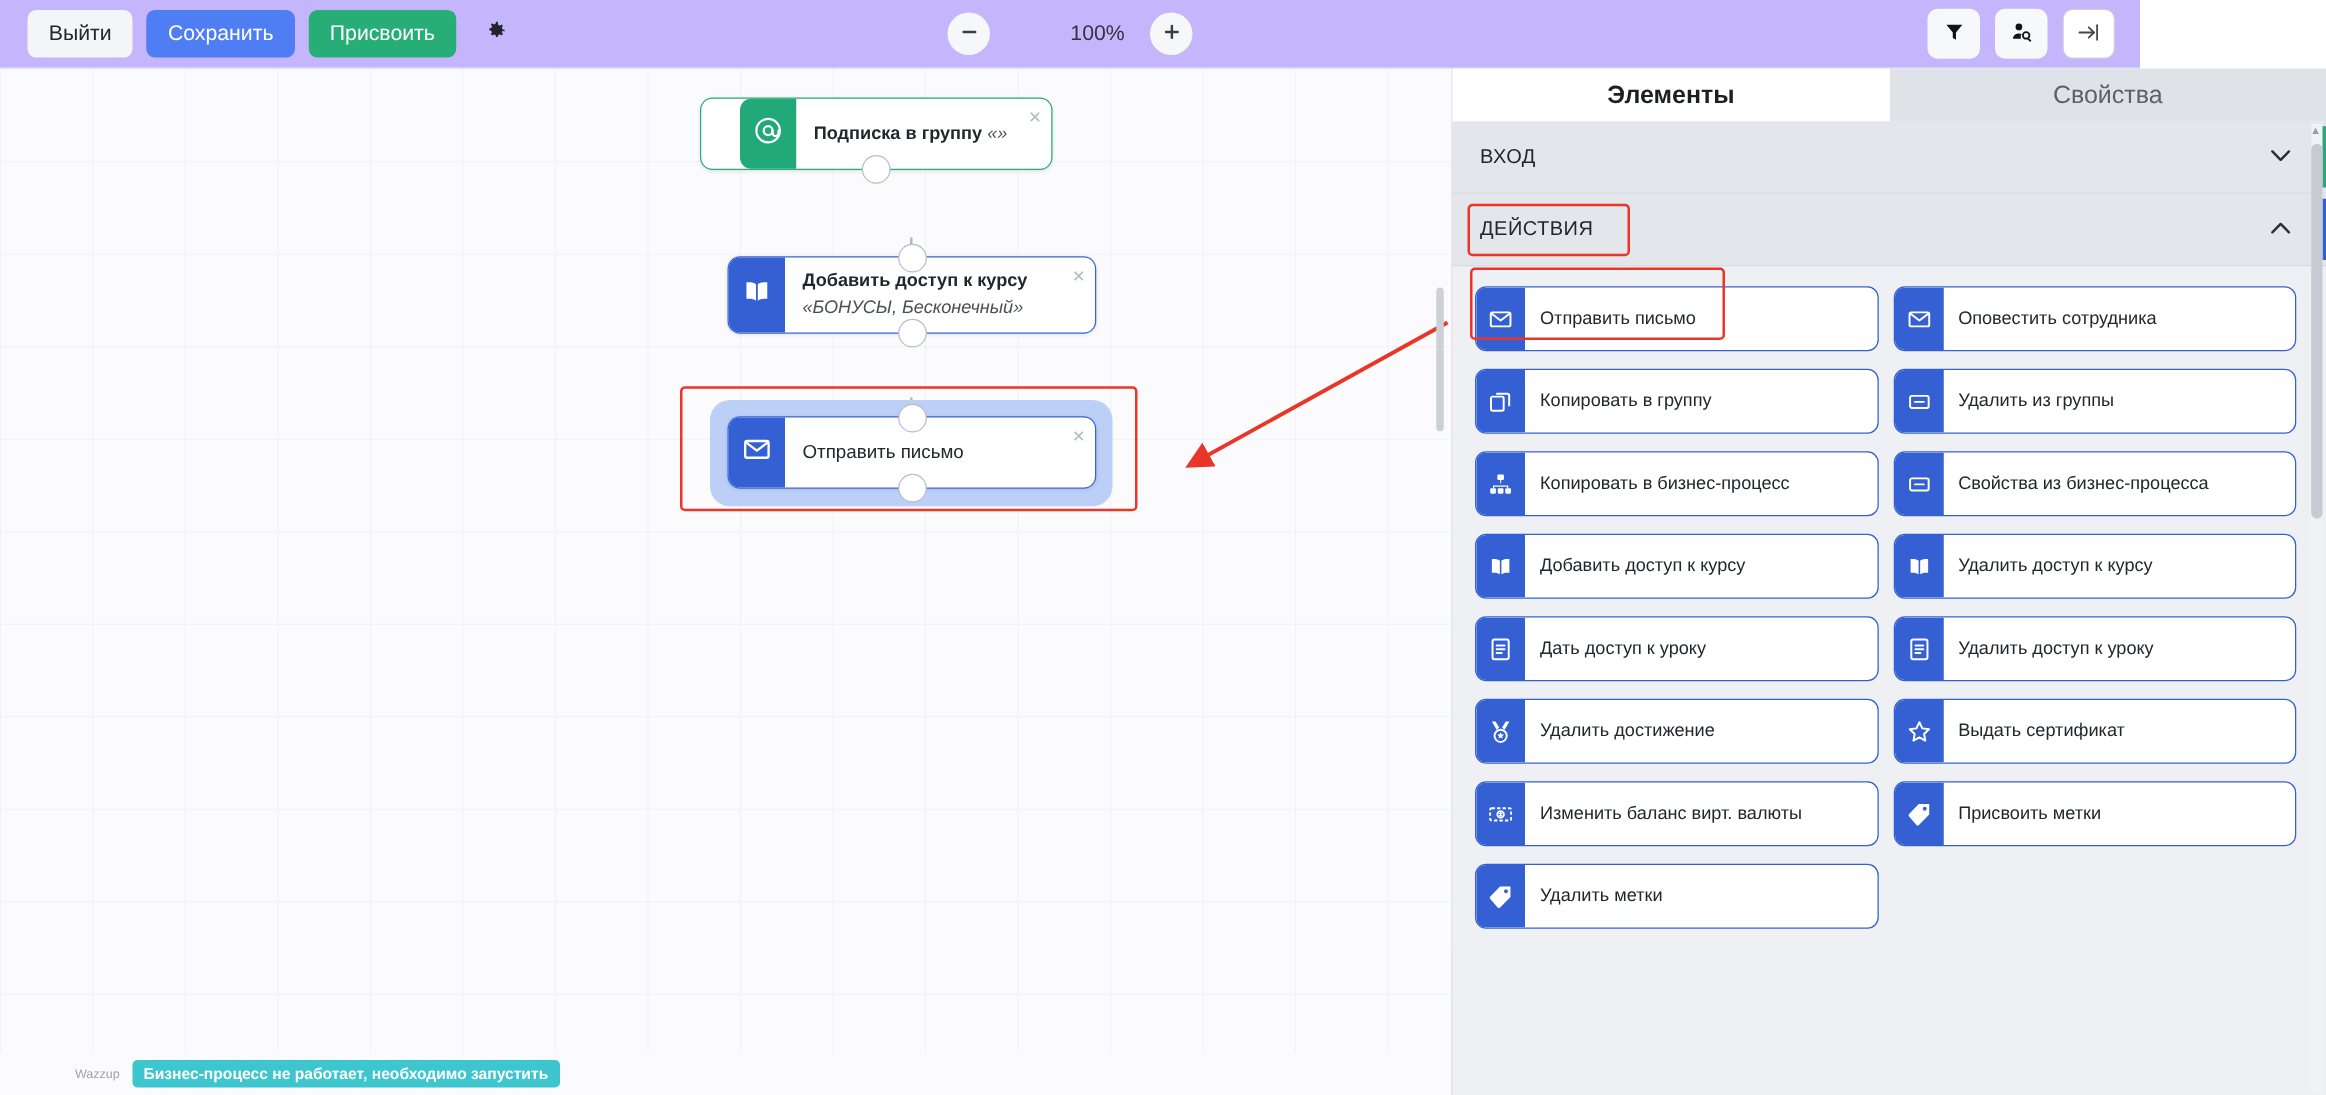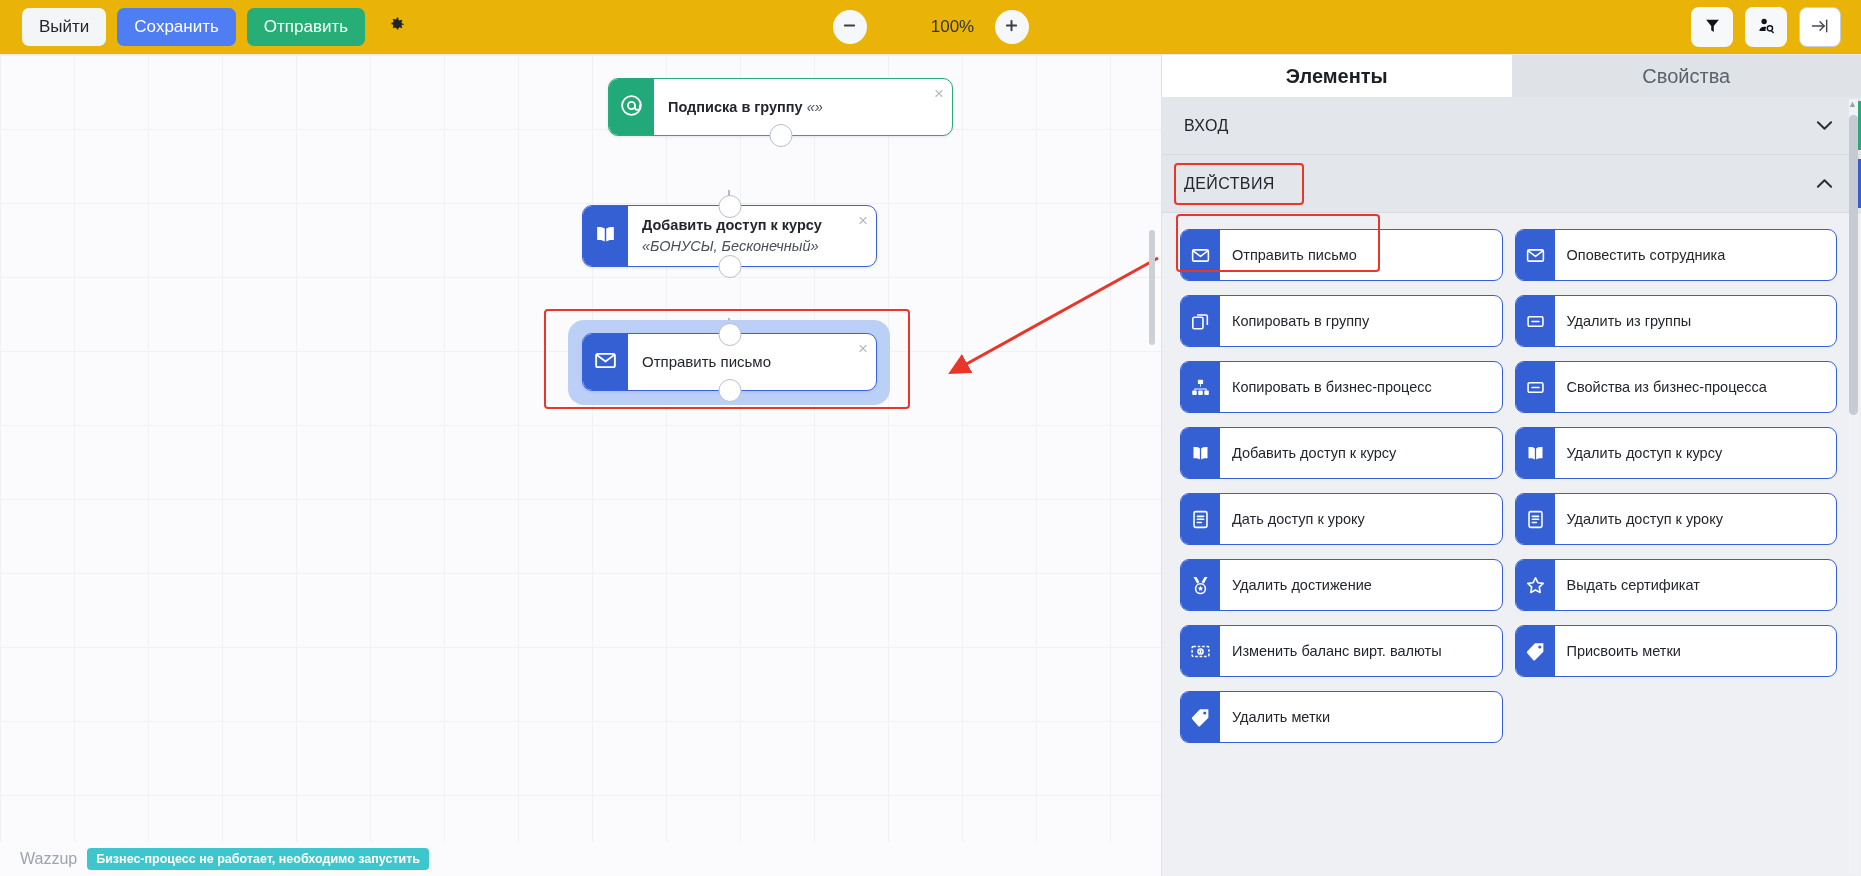--- a/index.html
+++ b/index.html
@@ -7,22 +7,22 @@
     width: 1861px; height: 876px;
     font-family: "Liberation Sans", sans-serif;
     background: #ffffff;
     overflow: hidden;
   }
   #app { position: relative; width: 1861px; height: 876px; }
 
   
   .toolbar {
     position: absolute; top: 0; left: 0;
-    width: 1861px; height: 55px;
-    background: #eab308;
+    width: 1712px; height: 55px;
+    background: #c4b5fd;
     border-bottom: 1px solid #e6e8ec;
     display: flex; align-items: center;
   }
   .tb-left { display: flex; align-items: center; gap: 11px; padding-left: 22px; }
   .btn {
     border: none; border-radius: 7px;
     font-family: "Liberation Sans", sans-serif;
     font-size: 17px; cursor: pointer;
     padding: 9px 17px; line-height: 1.15;
     white-space: nowrap;
@@ -138,21 +138,21 @@
   .anno-arrow { position: absolute; pointer-events: none; }
 
   
   .statusbar {
     position: absolute; left: 0; bottom: 0;
     width: 1161px; height: 34px;
     display: flex; align-items: center;
     padding-left: 20px; gap: 10px;
     background: #fbfbfd;
   }
-  .status-brand { font-size: 16px; color: #9ea3ac; }
+  .status-brand { font-size: 10px; color: #9ea3ac; margin-left: 40px; }
   .status-badge {
     background: #3ec6cf; color: #ffffff;
     font-size: 12.5px; font-weight: bold;
     padding: 4px 9px; border-radius: 4px;
     white-space: nowrap;
   }
 
   
   .panel {
     position: absolute; top: 55px; right: 0;
@@ -227,21 +227,21 @@
 </style>
 </head>
 <body>
 
 <div id="app">
 
   <div class="toolbar">
     <div class="tb-left">
       <button class="btn btn-exit">Выйти</button>
       <button class="btn btn-save">Сохранить</button>
-      <button class="btn btn-run">Отправить</button>
+      <button class="btn btn-run">Присвоить</button>
       <button class="btn btn-gear">
         <span>
           <svg width="19" height="19" viewBox="0 0 24 24" fill="#20242b">
             <path d="M12 8a4 4 0 100 8 4 4 0 000-8zm0 6a2 2 0 110-4 2 2 0 010 4z"></path>
             <path d="M21 12.9v-1.8l-2.1-.4a7 7 0 00-.7-1.7l1.2-1.8-1.3-1.3-1.8 1.2a7 7 0 00-1.7-.7L14.2 3h-1.8l-.4 2.1a7 7 0 00-1.7.7L8.5 4.6 7.2 5.9l1.2 1.8a7 7 0 00-.7 1.7L5.6 9.8v1.8l2.1.4a7 7 0 00.7 1.7l-1.2 1.8 1.3 1.3 1.8-1.2a7 7 0 001.7.7l.4 2.1h1.8l.4-2.1a7 7 0 001.7-.7l1.8 1.2 1.3-1.3-1.2-1.8a7 7 0 00.7-1.7L21 12.9z"></path>
           </svg>
         </span>
       </button>
     </div>
 
@@ -297,21 +297,21 @@
   <div class="canvas">
 
     <div class="connector" style="left:728px; top:135px; height:58px;"></div>
     <div class="conn-head" style="left:729px; top:186px;"></div>
 
     <div class="connector" style="left:728px; top:263px; height:58px;"></div>
     <div class="conn-head" style="left:729px; top:314px;"></div>
 
     <div class="selection-halo" style="left:568px; top:265px; width:322px; height:85px;"></div>
 
-    <div class="node node-green" style="left:608px; top:23px; width:345px; height:58px;">
+    <div class="node node-green" style="left:560px; top:23px; width:282px; height:58px;padding-left:31px;">
       <div class="node-icon ic-green">
         <span>
           <svg width="25" height="25" viewBox="0 0 24 24" fill="none" stroke="#fff" stroke-width="1.7">
             <circle cx="12" cy="12" r="9"></circle>
             <circle cx="12" cy="12" r="3.4"></circle>
             <path d="M15.4 12v1.9a2.3 2.3 0 004.6 0V12" stroke-linecap="round"></path>
           </svg>
         </span>
       </div>
       <div class="node-body">

